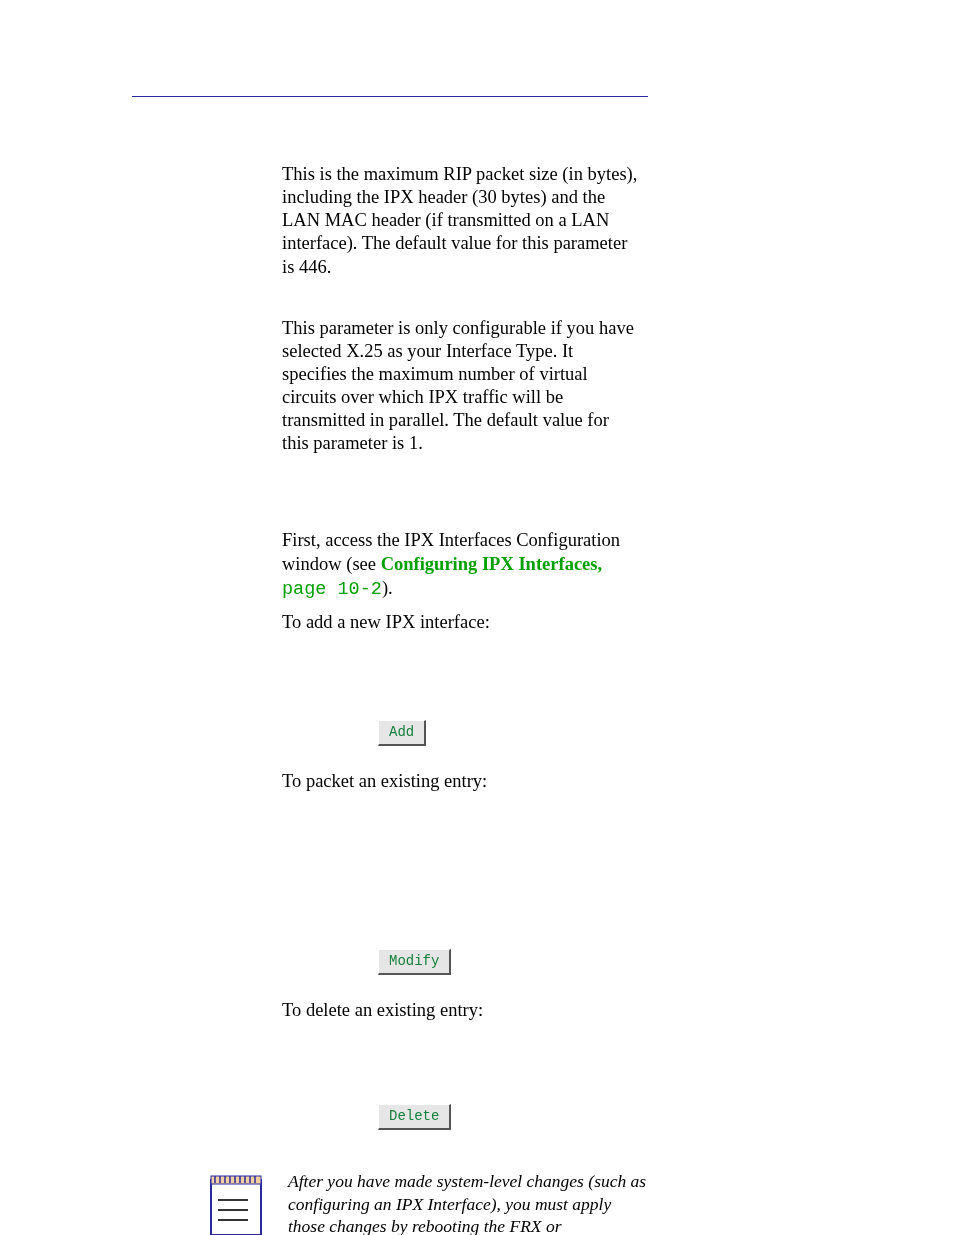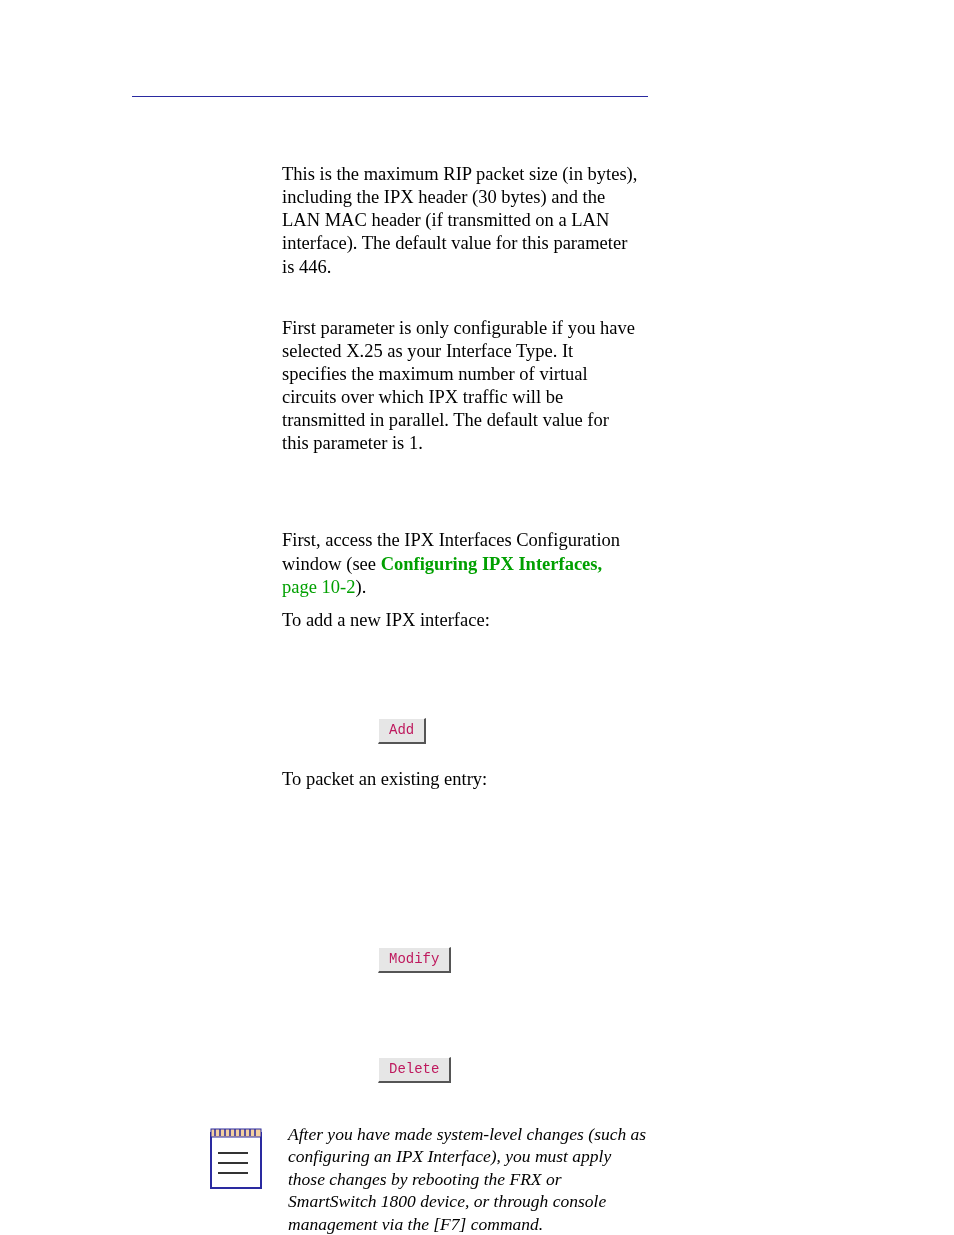--- a/index.html
+++ b/index.html
@@ -25,31 +25,31 @@
     margin-left: 150px;
   }
   .para {
     font-size: 18.5px;
     line-height: 1.25;
     margin: 0 0 22px 0;
   }
   .para span.bold { font-weight: 400; }
   .gap-sm { height: 16px; }
   .link-green { color: #00a000; font-weight: 700; }
-  .link-green-plain { color: #00a000; font-weight: 400; }
+  .link-green-plain { color: #00a000; font-weight: 400; font-family: Liberation Mono, monospace; }
   .btn-row {
     margin: 24px 0 24px 96px;
   }
   .ui-btn {
     display: inline-block;
     font-family: "Courier New", monospace;
     font-size: 14px;
     line-height: 1;
     padding: 4px 10px 5px 10px;
-    color: #be185d;
+    color: #15803d;
     background: #e6e6e6;
     border-top: 1px solid #fff;
     border-left: 1px solid #fff;
     border-right: 2px solid #555;
     border-bottom: 2px solid #555;
   }
   .note-block {
     display: flex;
     align-items: flex-start;
     margin-top: 40px;
@@ -77,21 +77,21 @@
 
   <div class="right-col with-right-gap">
 
     <p class="para">
       <span>This is the maximum RIP packet size (in bytes), including the IPX header (30 bytes) and the LAN MAC header (if transmitted on a LAN interface). The default value for this parameter is 446.</span>
     </p>
 
     <div class="gap-sm"></div>
 
     <p class="para">
-      <span>First parameter is only configurable if you have selected X.25 as your </span><span class="bold">Interface Type</span><span>. It specifies the maximum number of virtual circuits over which IPX traffic will be transmitted in parallel. The default value for this parameter is 1.</span>
+      <span>This parameter is only configurable if you have selected X.25 as your </span><span class="bold">Interface Type</span><span>. It specifies the maximum number of virtual circuits over which IPX traffic will be transmitted in parallel. The default value for this parameter is 1.</span>
     </p>
 
     <div style="height:52px"></div>
 
     <p class="para" style="margin-bottom:10px">
       <span>First, access the IPX Interfaces Configuration window (see </span><span class="link-green">Configuring IPX Interfaces,</span><span class="link-green-plain"> page 10-2</span><span>).</span>
     </p>
 
     <p class="para">To add a new IPX interface:</p>
 
@@ -100,20 +100,21 @@
       <span class="ui-btn">Add</span>
     </div>
 
     <p class="para">To packet an existing entry:</p>
 
     <div style="height:110px"></div>
     <div class="btn-row">
       <span class="ui-btn">Modify</span>
     </div>
 
+    <p class="para">To delete an existing entry:</p>
 
     <div style="height:36px"></div>
     <div class="btn-row">
       <span class="ui-btn">Delete</span>
     </div>
 
   </div>
 
   <div class="note-block">
     <svg class="notepad" viewBox="0 0 58 68">

